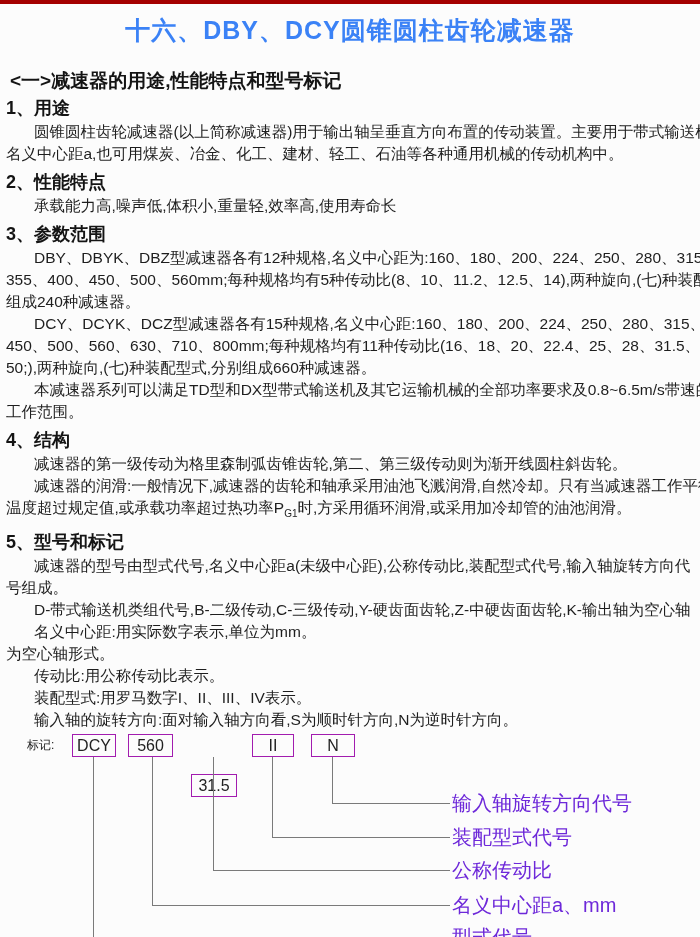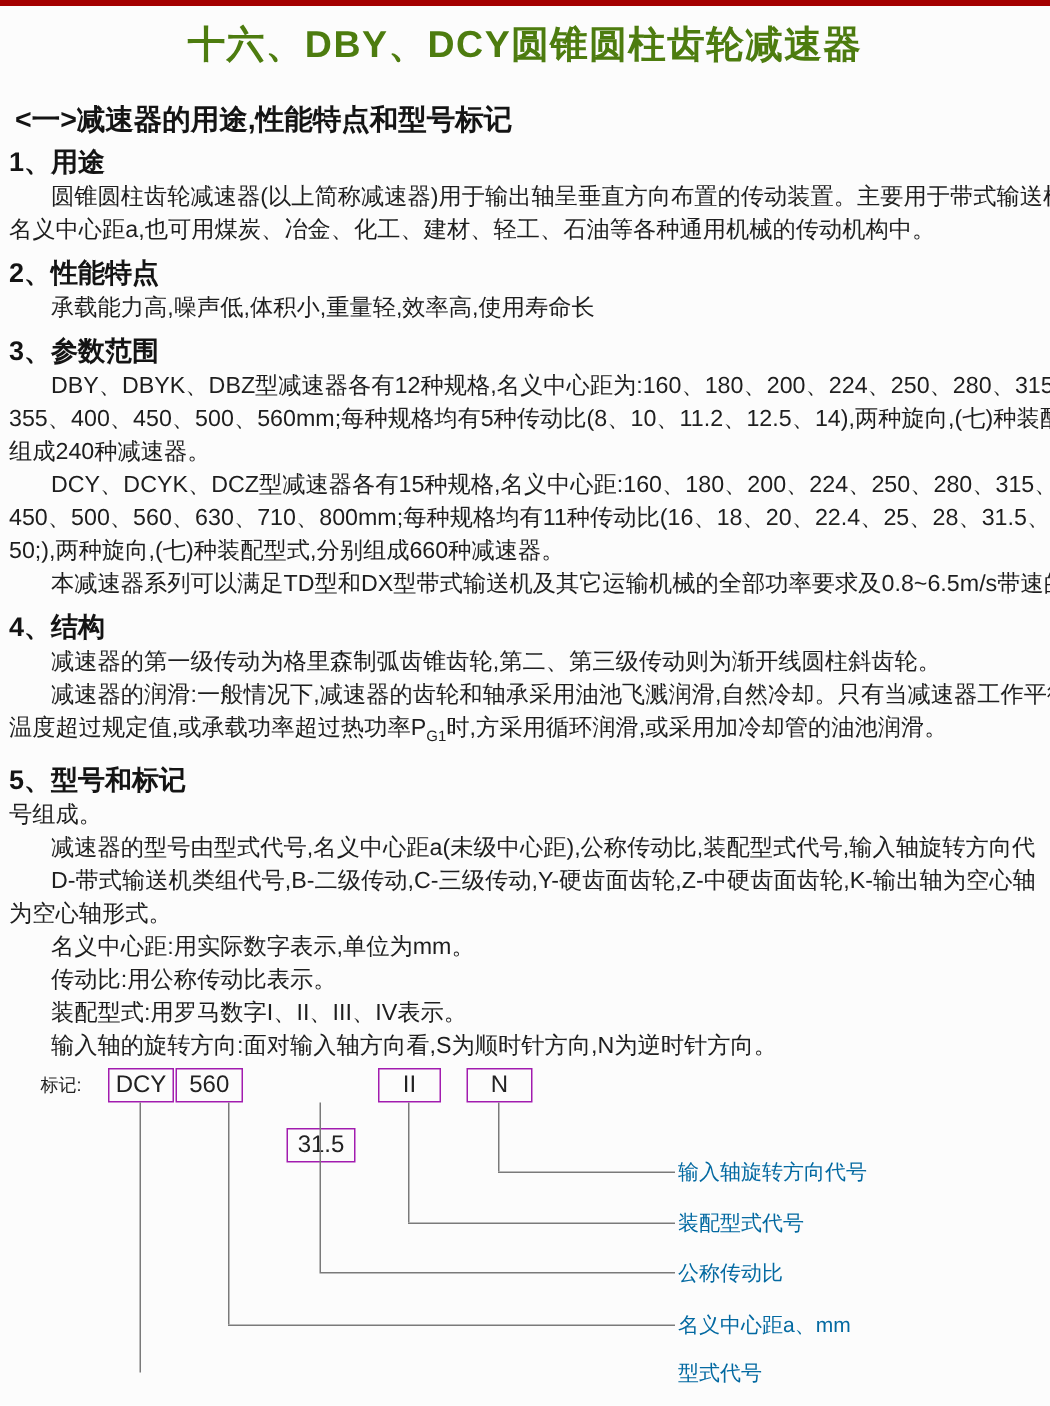--- a/index.html
+++ b/index.html
@@ -12,21 +12,21 @@
     color:#1c1c1c;
   }
   .topbar{height:4px;width:100%;background:#a40000;}
   .title{
     margin-top:13px;
     text-align:center;
     font-size:25px;
     font-weight:bold;
     letter-spacing:1px;
     line-height:26px;
-    color:#4d7c0f;
+    color:#3b82f6;
   }
   .content{padding:0 6px;}
   .sec-head{
     margin:28px 0 0 4px;
     font-size:19px;
     font-weight:bold;
     line-height:20px;
     color:#141414;
   }
   .sub-head{
@@ -60,22 +60,22 @@
     border:1px solid #a21caf;
     background:transparent;
     text-align:center;
     font-size:16px;line-height:21px;
     color:#222;
   }
   .vline{position:absolute;width:1px;background:#7a7a7a;top:24px;}
   .hline{position:absolute;height:1px;background:#7a7a7a;}
   .leader-label{
     position:absolute;left:452px;
-    font-size:14px;line-height:20px;
-    color:#0369a1;white-space:nowrap;text-align:right;
+    font-size:20px;line-height:20px;
+    color:#6d28d9;white-space:nowrap;text-align:right;
   }
 </style>
 </head>
 <body>
 
 <div class="page">
   <div class="topbar" style="background: rgb(164, 0, 0);"></div>
 
   <div class="title">十六、DBY、DCY圆锥圆柱齿轮减速器</div>
 
@@ -90,42 +90,43 @@
     <div class="ln ind">承载能力高,噪声低,体积小,重量轻,效率高,使用寿命长</div>
 
     <div class="sub-head">3、参数范围</div>
     <div class="ln ind">DBY、DBYK、DBZ型减速器各有12种规格,名义中心距为:160、180、200、224、250、280、315、355、400</div>
     <div class="ln">355、400、450、500、560mm;每种规格均有5种传动比(8、10、11.2、12.5、14),两种旋向,(七)种装配式,分别</div>
     <div class="ln">组成240种减速器。</div>
     <div class="ln ind">DCY、DCYK、DCZ型减速器各有15种规格,名义中心距:160、180、200、224、250、280、315、355、400、</div>
     <div class="ln">450、500、560、630、710、800mm;每种规格均有11种传动比(16、18、20、22.4、25、28、31.5、35.5、40、45、</div>
     <div class="ln">50;),两种旋向,(七)种装配型式,分别组成660种减速器。</div>
     <div class="ln ind">本减速器系列可以满足TD型和DX型带式输送机及其它运输机械的全部功率要求及0.8~6.5m/s带速的</div>
+    <div class="ln">工作范围。</div>
 
     <div class="sub-head">4、结构</div>
     <div class="ln ind">减速器的第一级传动为格里森制弧齿锥齿轮,第二、第三级传动则为渐开线圆柱斜齿轮。</div>
     <div class="ln ind">减速器的润滑:一般情况下,减速器的齿轮和轴承采用油池飞溅润滑,自然冷却。只有当减速器工作平衡</div>
     <div class="ln"><span>温度超过规定值,或承载功率超过热功率P</span><sub class="subs">G1</sub><span>时,方采用循环润滑,或采用加冷却管的油池润滑。</span></div>
 
     <div class="sub-head">5、型号和标记</div>
+    <div class="ln ind">减速器的型号由型式代号,名义中心距a(未级中心距),公称传动比,装配型式代号,输入轴旋转方向代</div>
     <div class="ln">号组成。</div>
-    <div class="ln ind">减速器的型号由型式代号,名义中心距a(未级中心距),公称传动比,装配型式代号,输入轴旋转方向代</div>
     <div class="ln ind">D-带式输送机类组代号,B-二级传动,C-三级传动,Y-硬齿面齿轮,Z-中硬齿面齿轮,K-输出轴为空心轴</div>
+    <div class="ln ind">名义中心距:用实际数字表示,单位为mm。</div>
     <div class="ln">为空心轴形式。</div>
-    <div class="ln ind">名义中心距:用实际数字表示,单位为mm。</div>
     <div class="ln ind">传动比:用公称传动比表示。</div>
     <div class="ln ind">装配型式:用罗马数字I、II、III、IV表示。</div>
     <div class="ln ind">输入轴的旋转方向:面对输入轴方向看,S为顺时针方向,N为逆时针方向。</div>
   </div>
 
   <div class="diagram">
     <span class="mark-prefix">标记:</span>
 
     <span class="code-box" style="left:72px;width:42px;">DCY</span>
-    <span class="code-box" style="left:117px;width:43px;text-align:center;">560</span>
+    <span class="code-box" style="left:128px;width:43px;text-align:center;">560</span>
     <span class="code-box" style="left:191px;width:44px;margin-top:40px;">31.5</span>
     <span class="code-box" style="left:252px;width:40px;">II</span>
     <span class="code-box" style="left:311px;width:42px;">N</span>
 
     <div class="vline" style="left: 93px; height: 180px; background: rgb(122, 122, 122);"></div>
     <div class="vline" style="left: 152px; height: 148px; background: rgb(122, 122, 122);"></div>
     <div class="vline" style="left: 213px; height: 113px; background: rgb(122, 122, 122);"></div>
     <div class="vline" style="left: 272px; height: 80px; background: rgb(122, 122, 122);"></div>
     <div class="vline" style="left: 332px; height: 46px; background: rgb(122, 122, 122);"></div>
 

